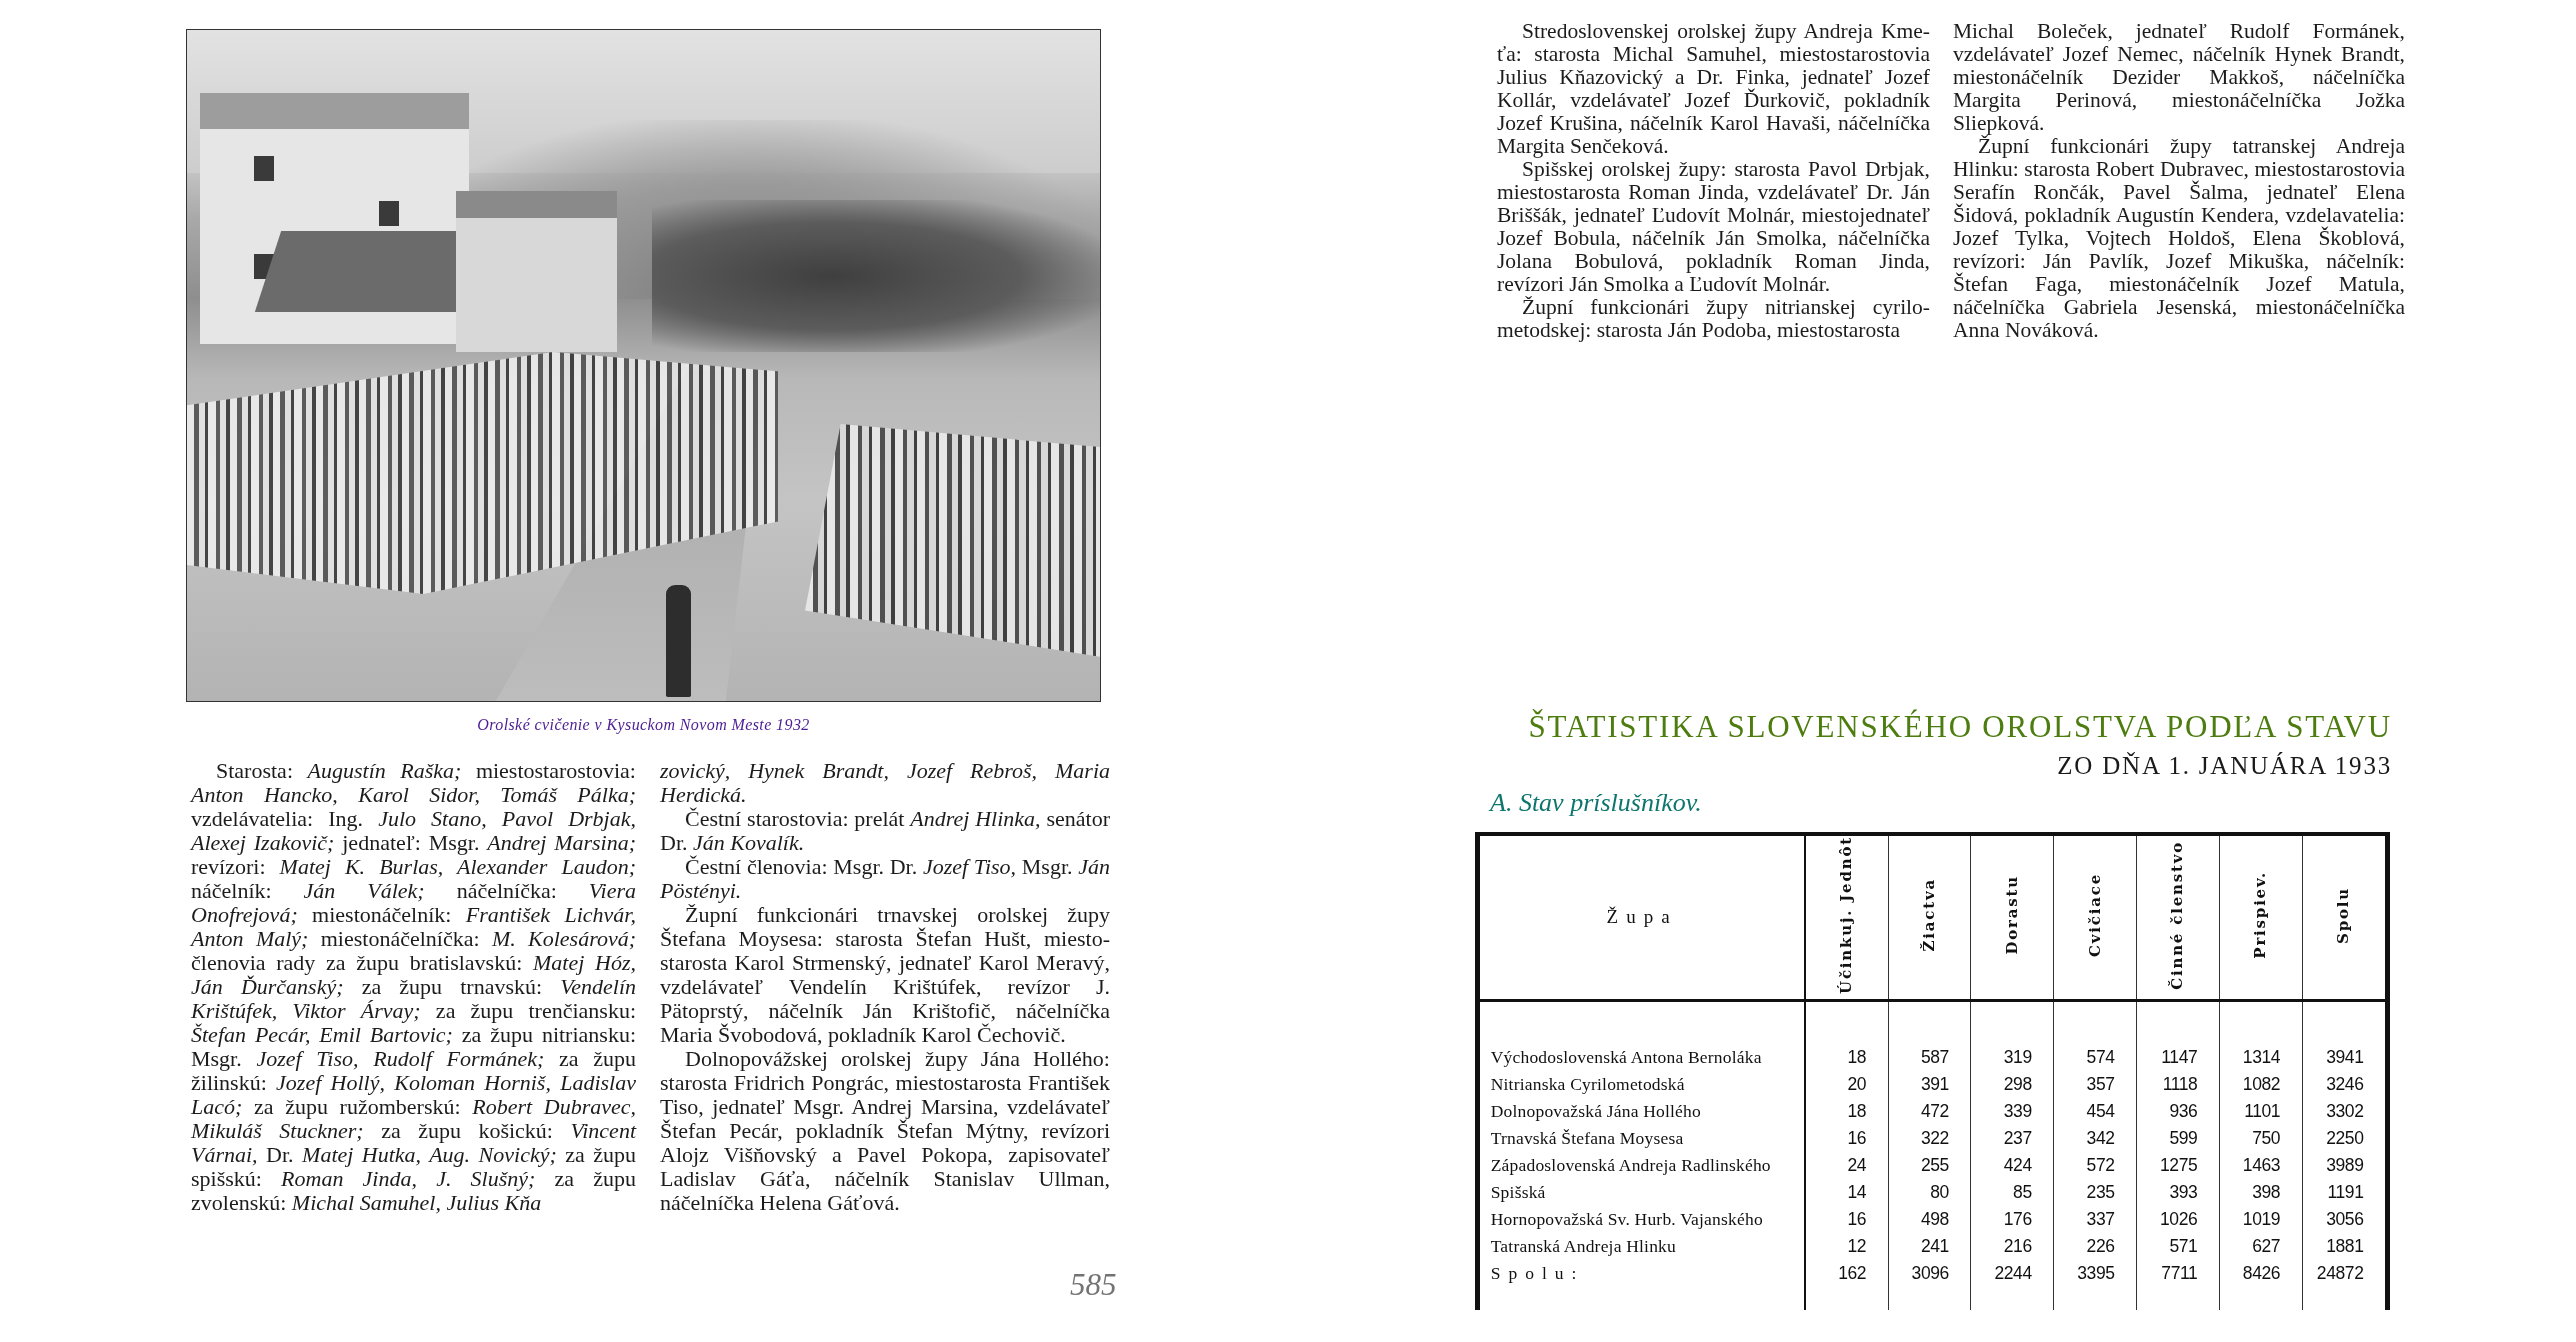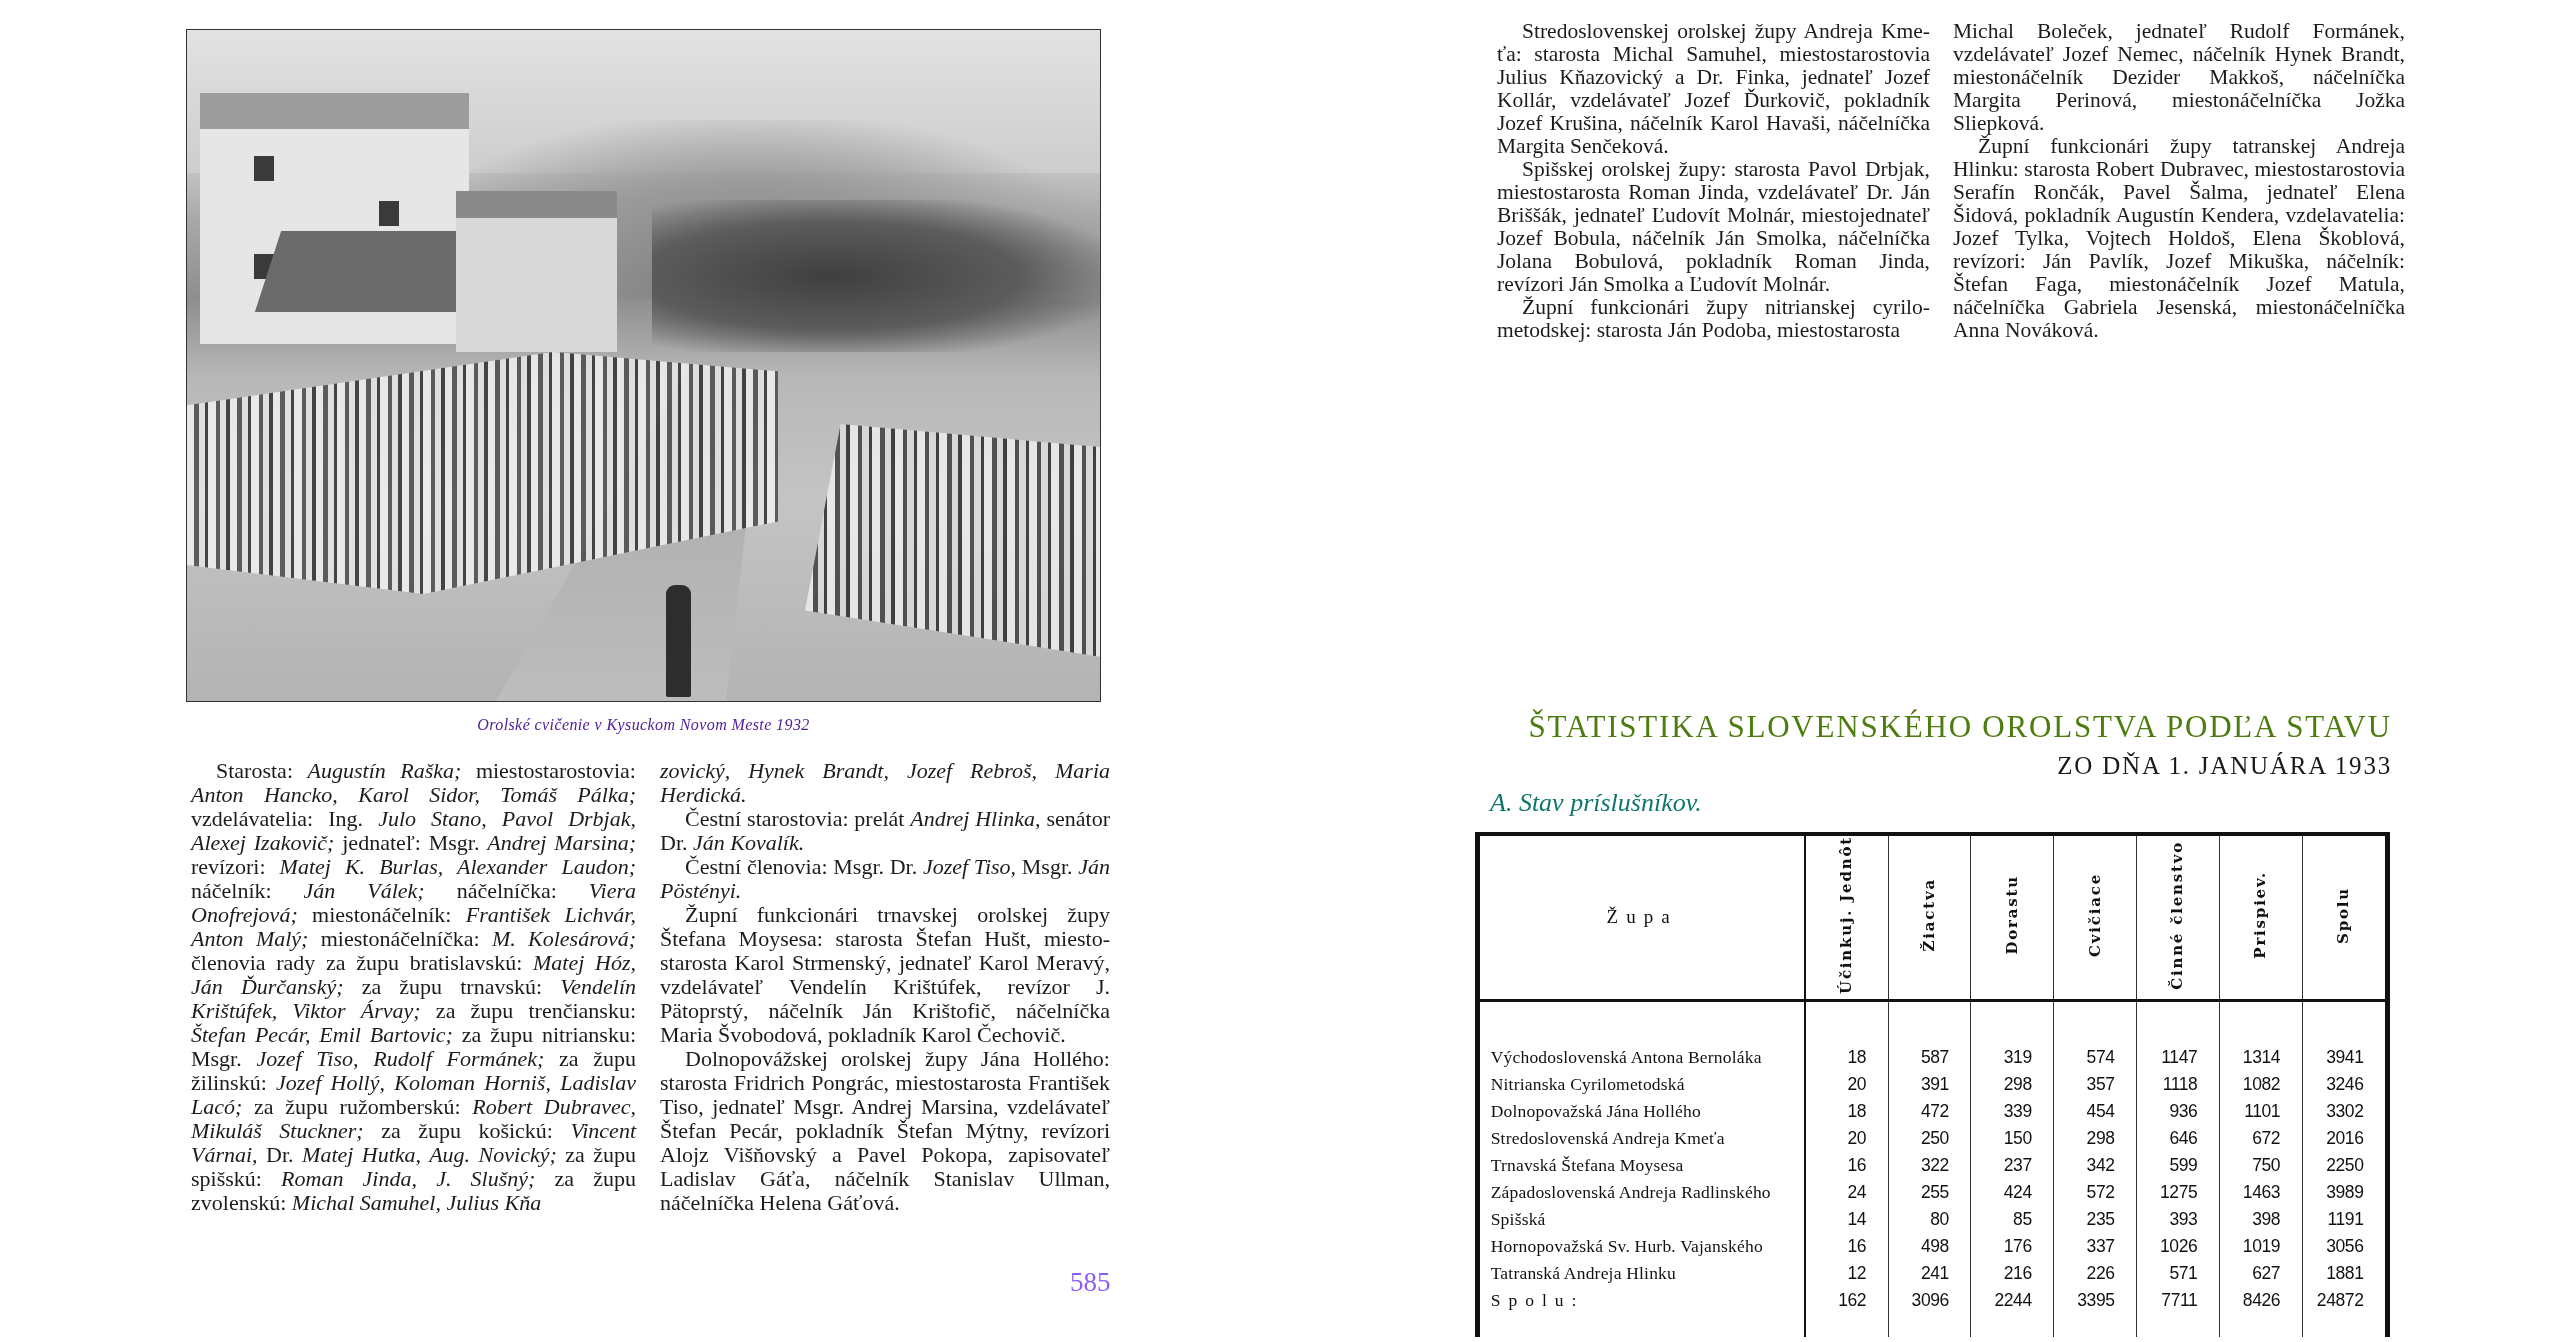--- a/index.html
+++ b/index.html
@@ -29,21 +29,21 @@
 
   .caption { position:absolute; left:186px; top:716px; width:915px; text-align:center; font-style:italic; font-size:16px; letter-spacing:0.4px; color:#4c1d95; }
 
   .col { position:absolute; font-size:22px; line-height:24px; text-align:justify; hyphens:manual; color:#1c1c1c; }
   .col p { margin:0; text-indent:25px; }
   .col p.noindent { text-indent:0; }
   .col i { font-style:italic; }
   .lcol1 { left:191px; top:759px; width:445px; }
   .lcol2 { left:660px; top:759px; width:450px; }
 
-  .pagenum { position:absolute; font-size:27px; color:#8b5cf6; }
+  .pagenum { position:absolute; font-style:italic; font-size:31px; color:#737373; }
   .pn-left { left:1070px; top:1267px; }
 
   .rcol1 { left:209px; top:19.7px; width:433px; font-size:21.5px; line-height:23px; }
   .rcol2 { left:665px; top:19.7px; width:452px; font-size:21.5px; line-height:23px; }
 
   .stat-title { position:absolute; right:184px; top:709px; font-size:31px; letter-spacing:1.8px; text-align:right; color:#4d7c0f; white-space:nowrap; }
   .stat-title2 { position:absolute; right:184px; top:752px; font-size:25px; letter-spacing:1.8px; text-align:right; color:#1a1a1a; white-space:nowrap; }
   .section-label { position:absolute; left:202px; top:788px; font-style:italic; font-size:26px; color:#0f766e; }
 
   
@@ -152,30 +152,20 @@
           <td class="zupa-c">Dolnopovažská Jána Hollého</td>
           <td class="num-c">18</td>
           <td class="num-c">472</td>
           <td class="num-c">339</td>
           <td class="num-c">454</td>
           <td class="num-c">936</td>
           <td class="num-c">1101</td>
           <td class="num-c">3302</td>
         </tr>
         <tr>
-          <td class="zupa-c">Stredoslovenská Andreja Kmeťa</td>
-          <td class="num-c">20</td>
-          <td class="num-c">250</td>
-          <td class="num-c">150</td>
-          <td class="num-c">298</td>
-          <td class="num-c">646</td>
-          <td class="num-c">672</td>
-          <td class="num-c">2016</td>
-        </tr>
-        <tr>
           <td class="zupa-c">Trnavská Štefana Moysesa</td>
           <td class="num-c">16</td>
           <td class="num-c">322</td>
           <td class="num-c">237</td>
           <td class="num-c">342</td>
           <td class="num-c">599</td>
           <td class="num-c">750</td>
           <td class="num-c">2250</td>
         </tr>
         <tr>

